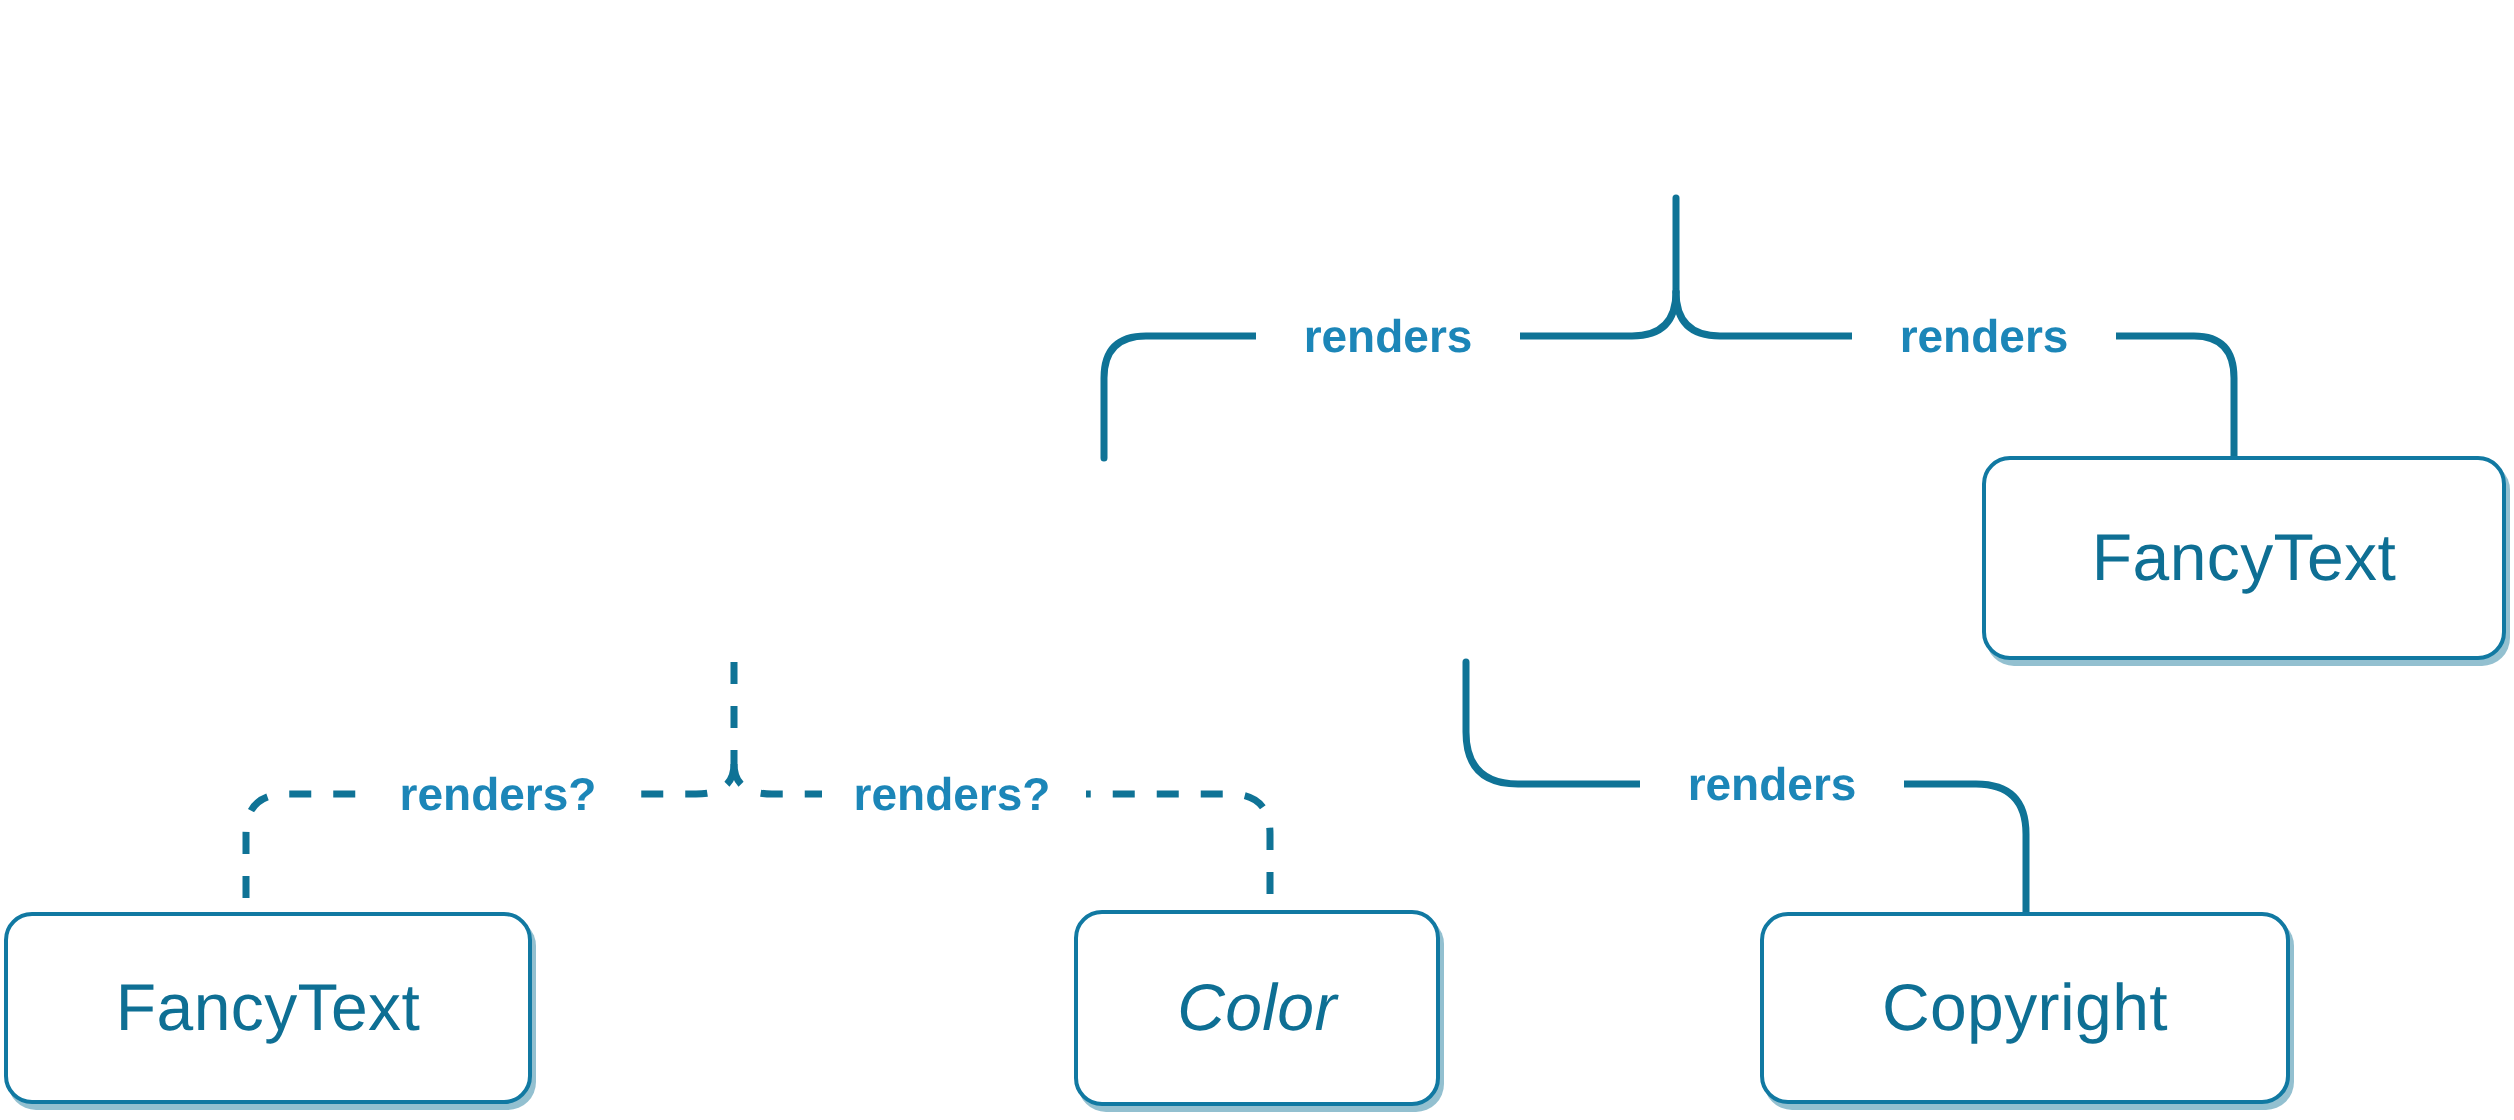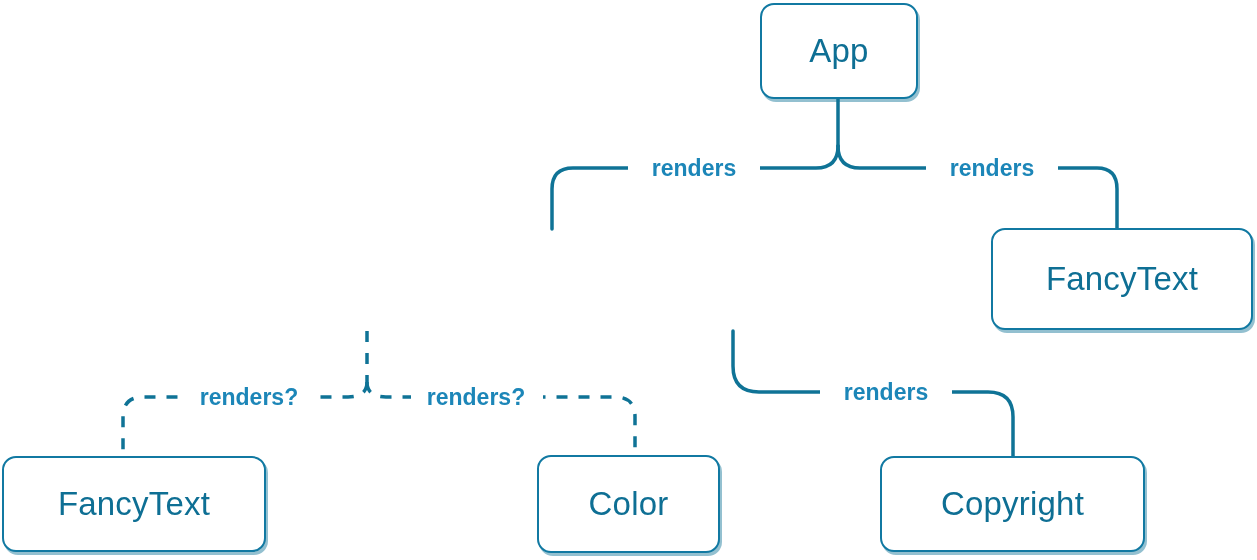--- a/index.html
+++ b/index.html
@@ -54,21 +54,21 @@
     color: #0E6F94;
     font-size: 33px;
     font-weight: 500;
     letter-spacing: 0.2px;
     box-sizing: border-box;
   }
   .node-app         { left: 760px; top: 3px;   width: 158px; height: 96px;  }
   .node-ig          { left: 333px; top: 228px; width: 461px; height: 102px; }
   .node-ft-top      { left: 991px; top: 228px; width: 262px; height: 102px; }
   .node-ft-bottom   { left: 2px;   top: 456px; width: 264px; height: 96px;  }
-  .node-color       { left: 537px; top: 455px; width: 183px; height: 98px;  }
+  .node-color       { left: 537px; top: 455px; width: 183px; height: 98px; font-style: italic;  }
   .node-copyright   { left: 880px; top: 456px; width: 265px; height: 96px;  }
 </style>
 </head>
 <body>
 
 <div class="canvas">
 
   <svg class="edges" viewBox="0 0 1257 560" xmlns="http://www.w3.org/2000/svg">
 
     <path class="edge" d="M 838 99 L 838 146"></path>
@@ -87,23 +87,20 @@
     <rect class="label-mask" x="411" y="381" width="132" height="30"></rect>
     <rect class="label-mask" x="820" y="377" width="132" height="30"></rect>
 
     <text class="edge-label" x="694" y="176">renders</text>
     <text class="edge-label" x="992" y="176">renders</text>
     <text class="edge-label" x="249" y="405">renders?</text>
     <text class="edge-label" x="476" y="405">renders?</text>
     <text class="edge-label" x="886" y="400">renders</text>
   </svg>
 
-  <div class="node node-app">
-    <span>App</span>
-  </div>
 
 
   <div class="node node-ft-top">
     <span>FancyText</span>
   </div>
 
   <div class="node node-ft-bottom">
     <span>FancyText</span>
   </div>
 

